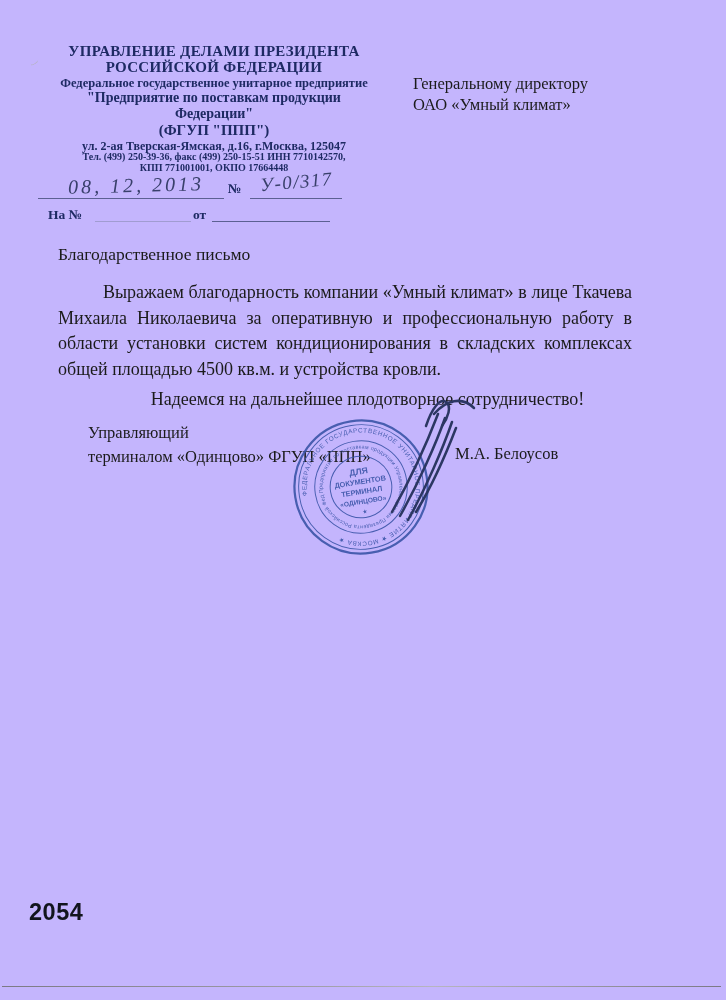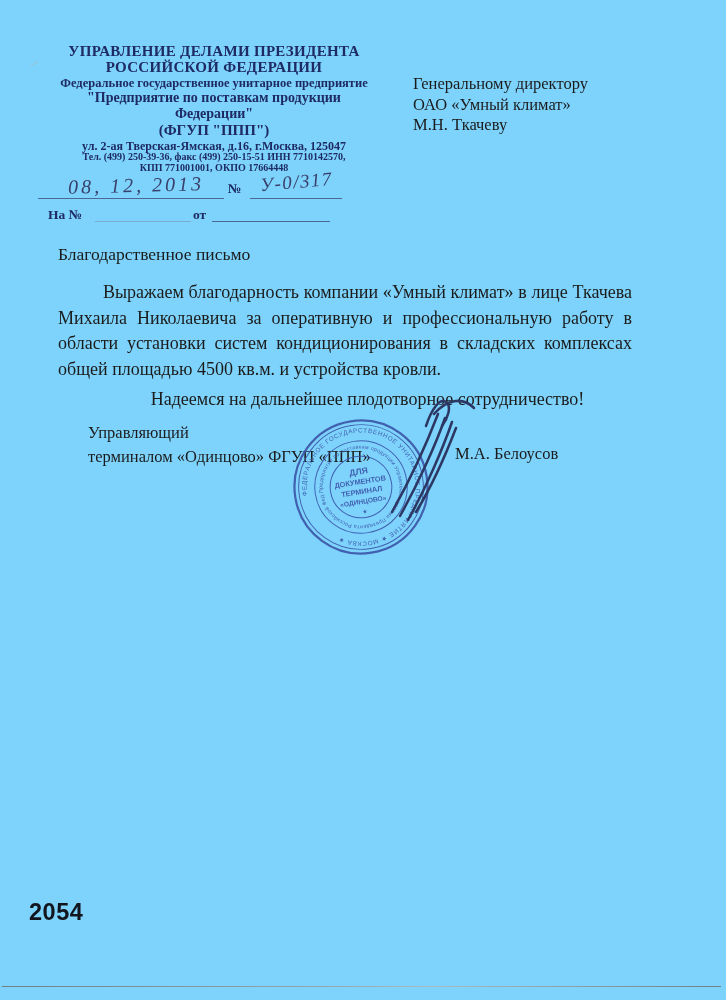--- a/index.html
+++ b/index.html
@@ -1,20 +1,20 @@
 <!DOCTYPE html>
 <html><head>
 <meta charset="utf-8">
 <style>
   html,body{margin:0;padding:0;}
   body{background:#e8e8e8;}
   .page{
     position:relative;
     width:726px;height:1000px;
-    background:#7dd3fc;
+    background:#c4b5fd;
     overflow:hidden;
     font-family:"Liberation Serif","DejaVu Serif",serif;
     color:#1b1b1b;
   }
   
   .letterhead{
     position:absolute;left:40px;top:44px;width:348px;
     text-align:center;color:#1e2a63;
   }
   .lh-org{font-size:15px;font-weight:bold;line-height:15.5px;letter-spacing:.3px;}
@@ -86,21 +86,20 @@
     <div class="lh-name">Федерации"</div>
     <div class="lh-short">(ФГУП "ППП")</div>
     <div class="lh-addr">ул. 2-ая Тверская-Ямская, д.16, г.Москва, 125047</div>
     <div class="lh-addr2">Тел. (499) 250-39-36, факс (499) 250-15-51 ИНН 7710142570,</div>
     <div class="lh-addr2">КПП 771001001, ОКПО 17664448</div>
   </div>
 
   <div class="recipient">
     <div>Генеральному директору</div>
     <div>ОАО «Умный климат»</div>
-    <div>М.Н. Ткачеву</div>
   </div>
 
   <div class="hand hand-date">08, 12, 2013</div>
   <div class="ref-no-sign">№</div>
   <div class="hand hand-num">У-0/317</div>
   <div class="uline uline-a"></div>
   <div class="uline uline-b"></div>
   <div class="na-label">На №</div>
   <div class="ot-label">от</div>
   <div class="uline uline-c"></div>

